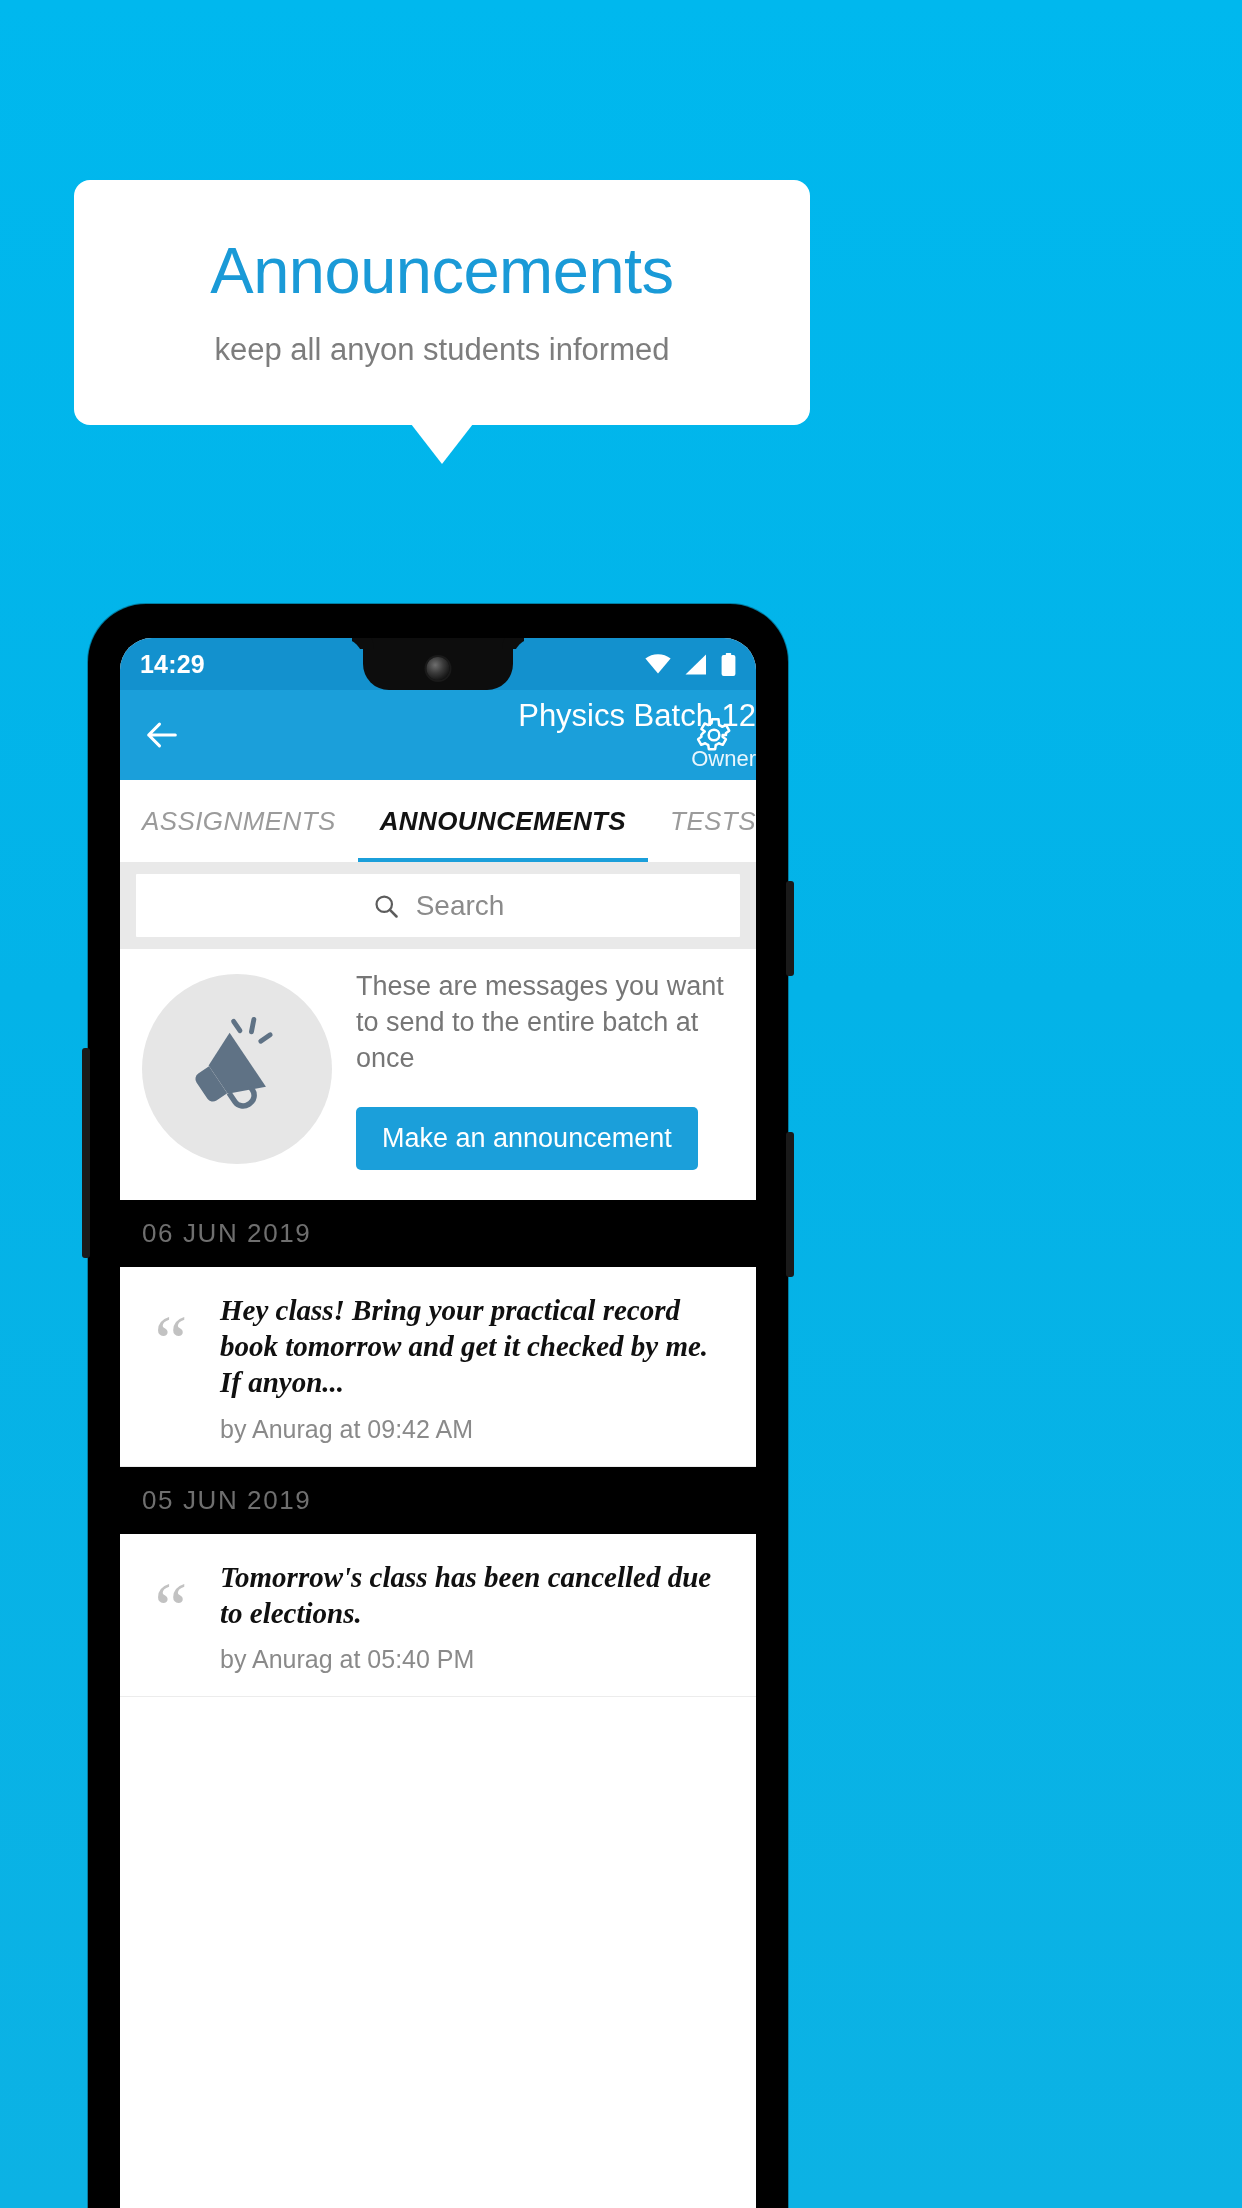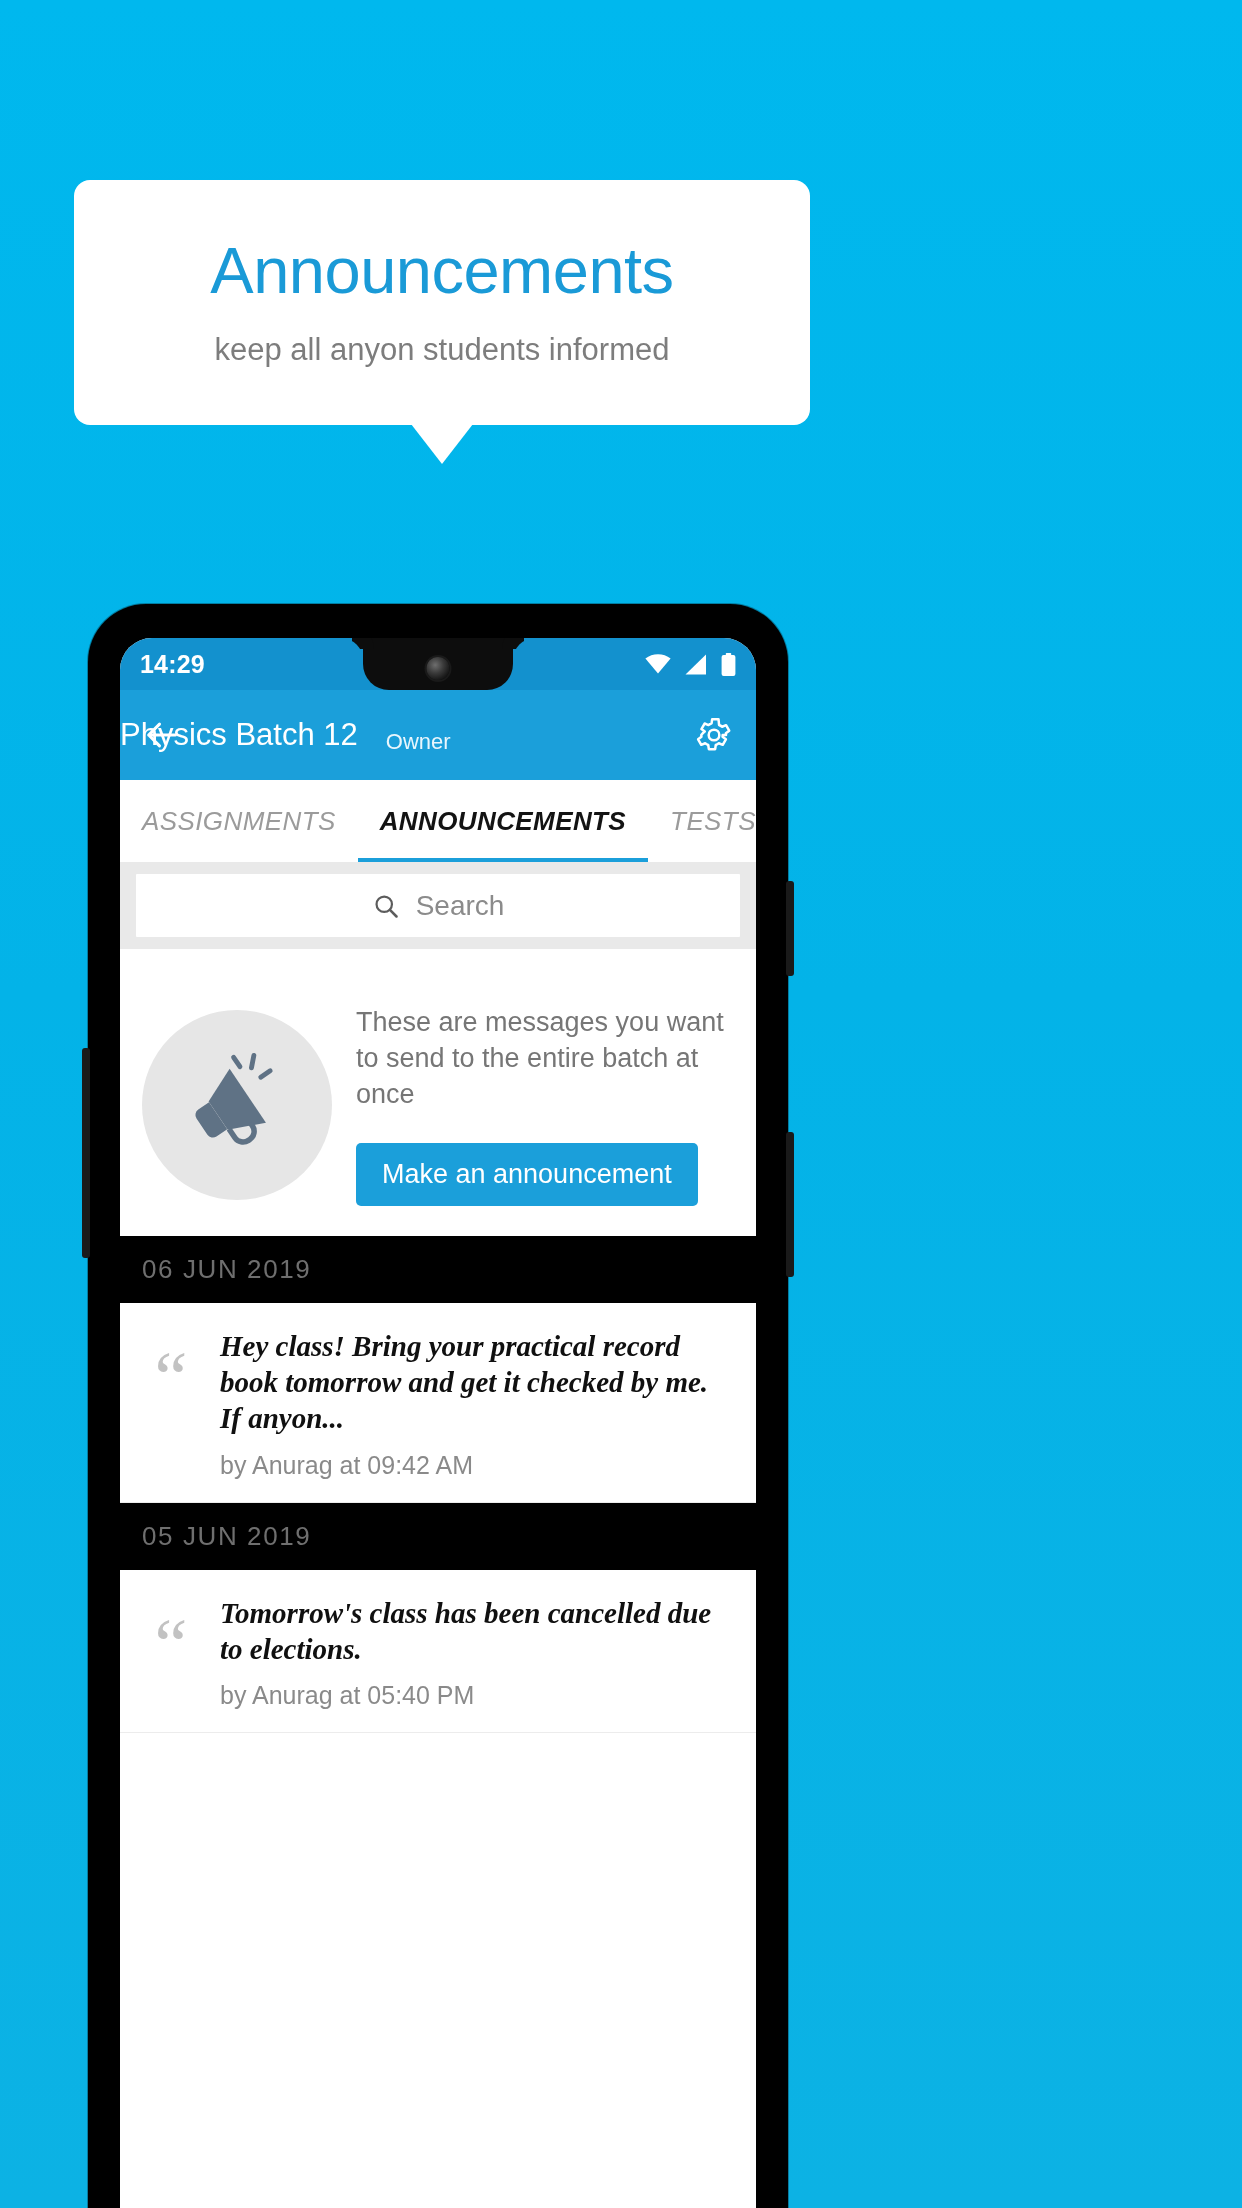--- a/index.html
+++ b/index.html
@@ -135,23 +135,22 @@
   .appbar {
     background:#1b9fda;
     height:90px;
     display:flex; align-items:center;
     padding:0 22px;
     position:relative;
   }
   .back-arrow { width:40px; height:40px; flex:0 0 auto; cursor:pointer; }
   .appbar-center {
     position:absolute; left:0; right:0;
-    display:flex; align-items:center;
+    display:flex; flex-direction:column; align-items:flex-end;
     pointer-events:none;
-    gap:28px;
   }
   .appbar-title {
     color:#fff; font-size:31px; font-weight:400; line-height:1.15;
   }
   .appbar-sub {
     color:#e8f6fd; font-size:22px; font-weight:400; margin-top:13px;
   }
   .gear { margin-left:auto; width:40px; height:40px; z-index:5; cursor:pointer; }
 
   
@@ -193,21 +192,20 @@
   .search-ic { width:28px; height:28px; }
   .search-ph { color:#8b8b8b; font-size:28px; }
 
   
   .promo {
     background:#fff;
     display:flex;
     align-items:center;
     padding:20px 22px 30px 22px;
     gap:24px;
-    margin-top:36px;
   }
   .promo-circle {
     width:190px; height:190px;
     border-radius:50%;
     background:#e6e6e6;
     flex:0 0 auto;
     display:flex; align-items:center; justify-content:center;
   }
   .promo-right { flex:1; }
   .promo-text {

